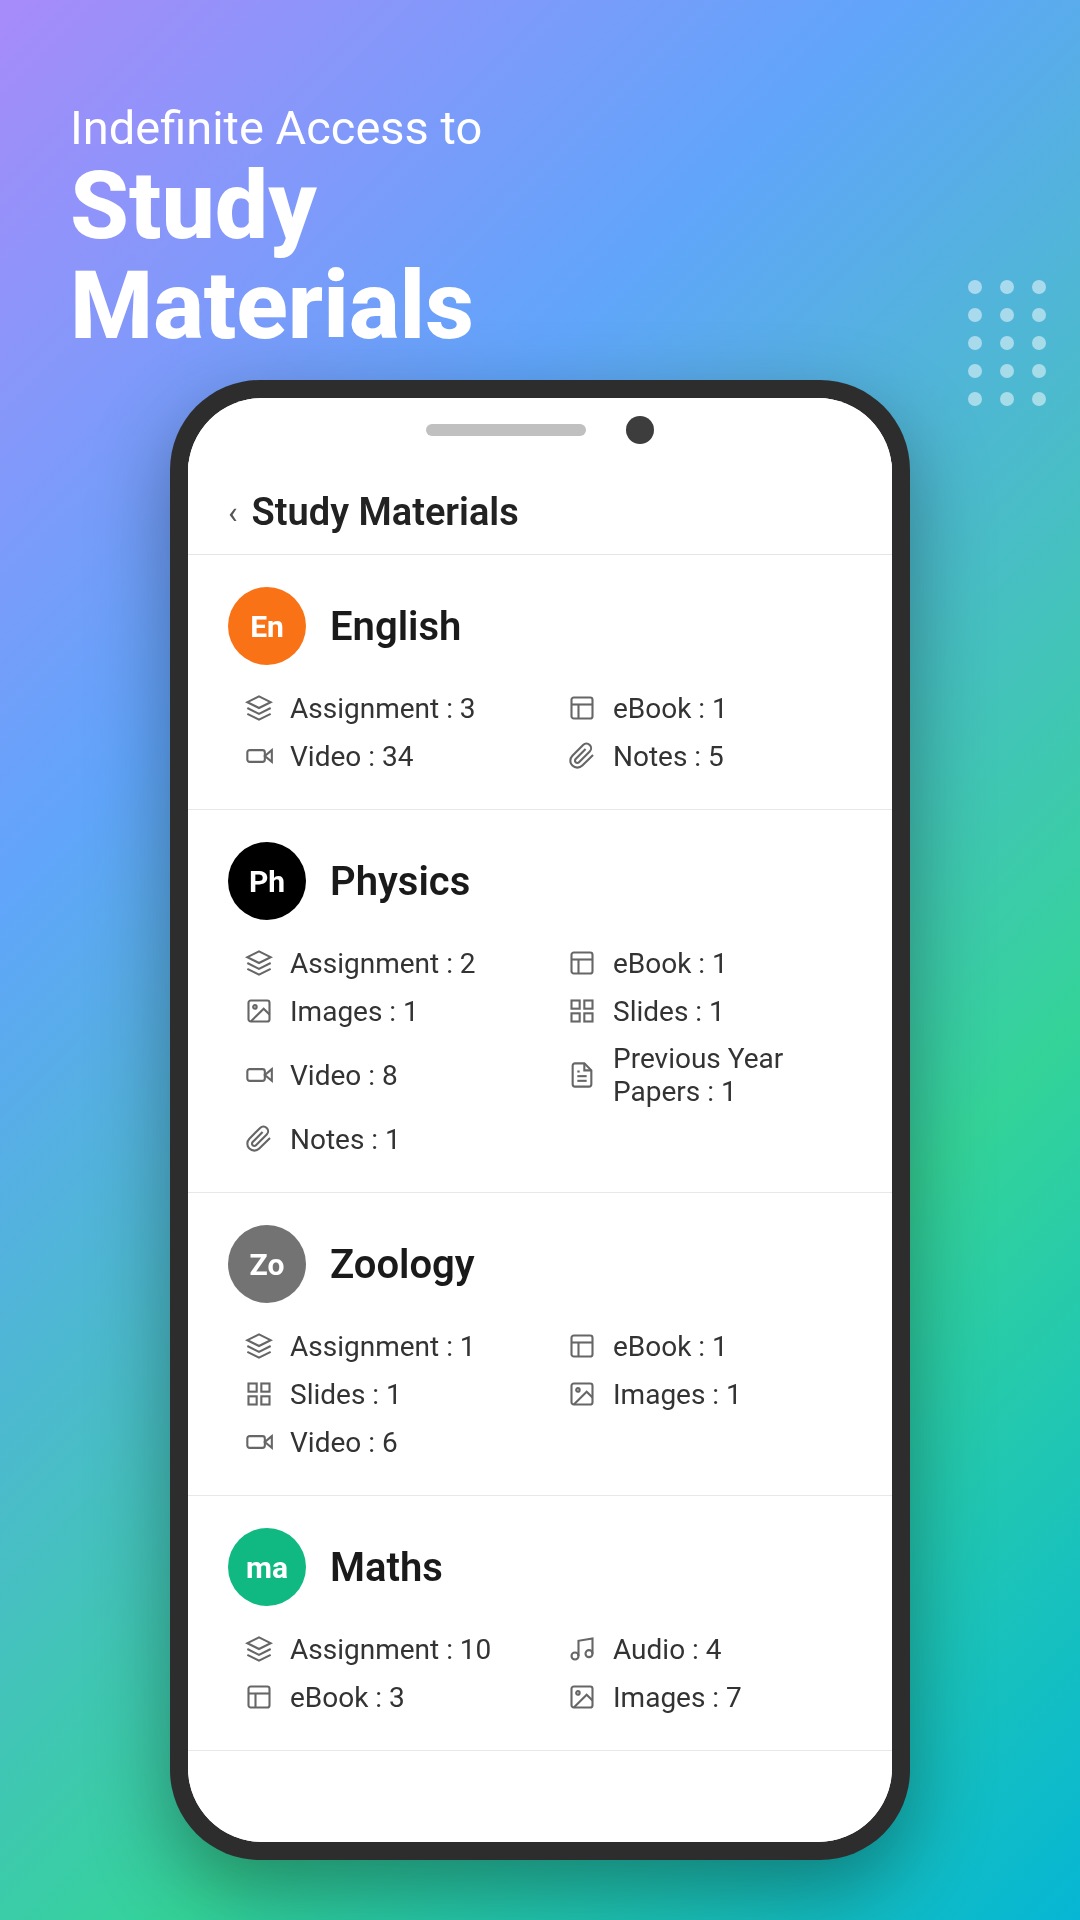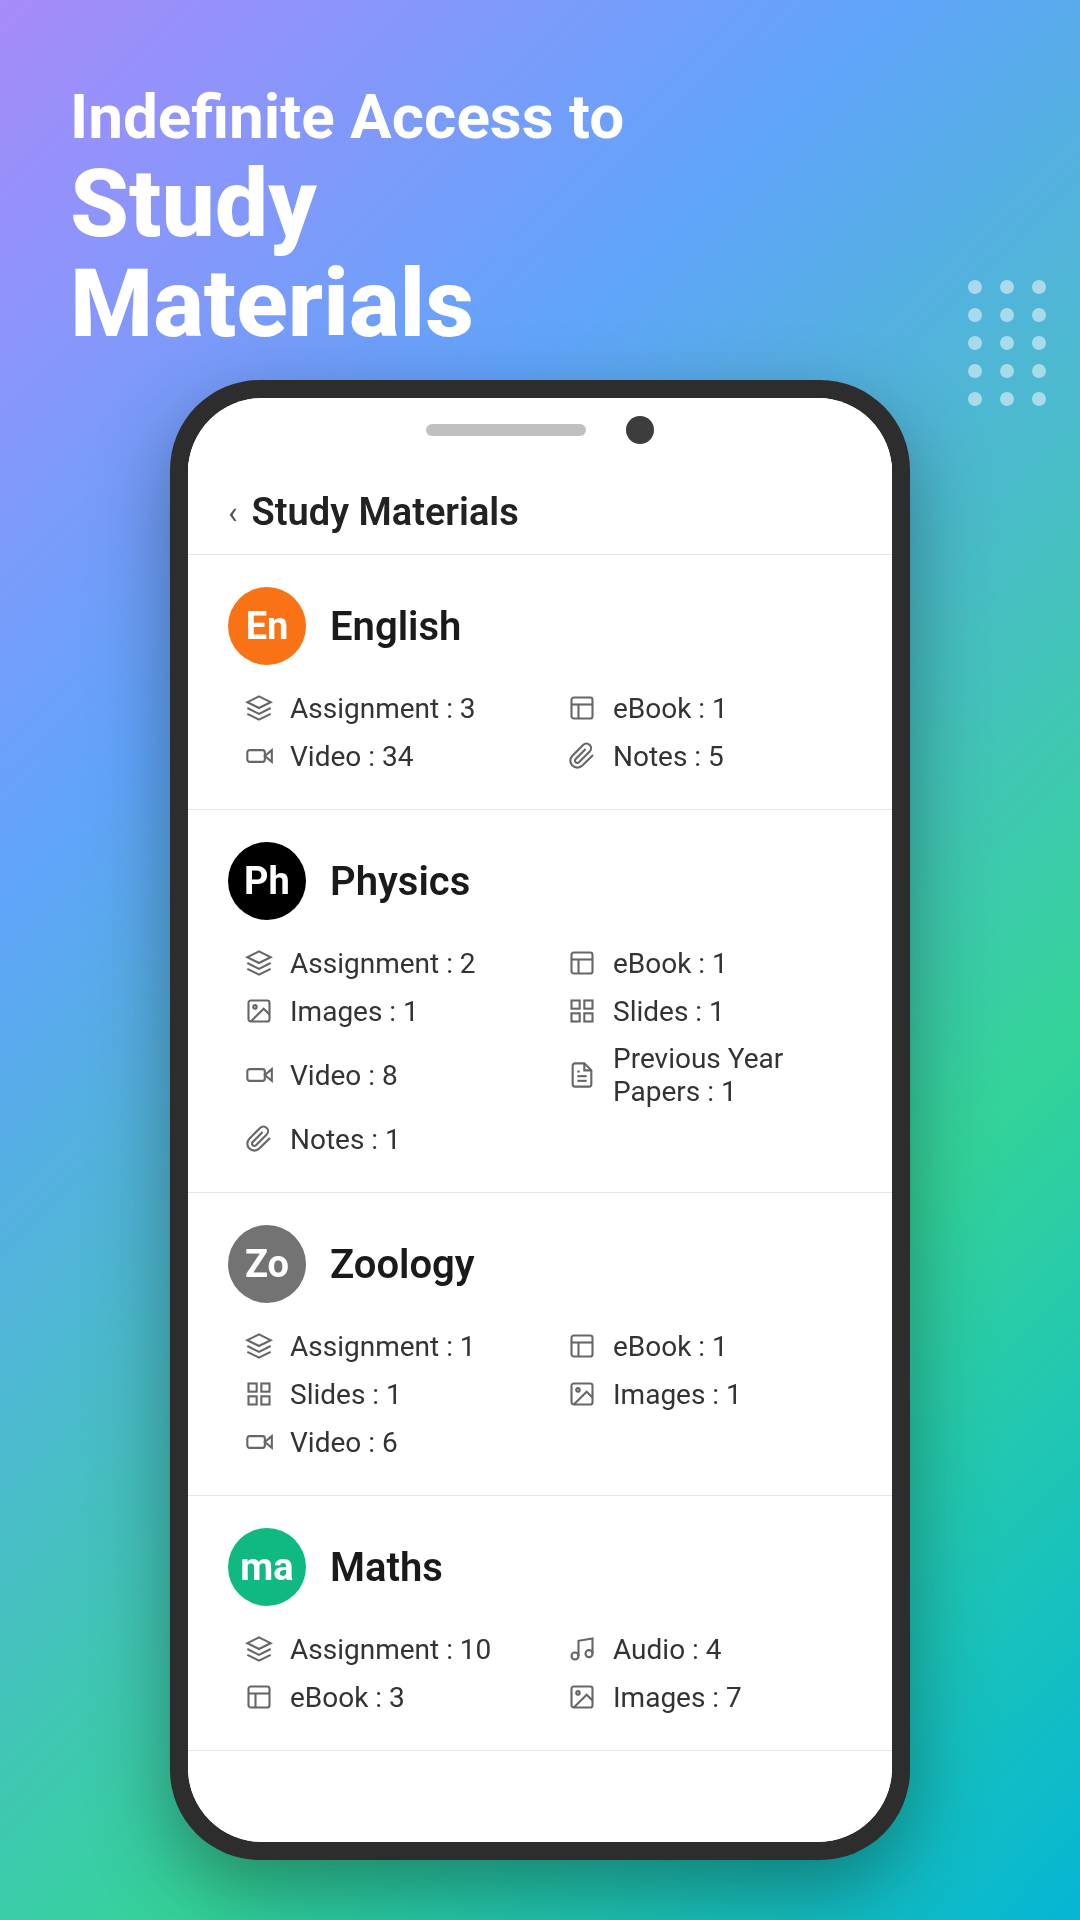--- a/index.html
+++ b/index.html
@@ -37,23 +37,24 @@
 
     .hero-text {
       position: absolute;
       top: 80px;
       left: 70px;
       color: white;
       z-index: 2;
     }
 
     .hero-text .line1 {
-      font-size: 62px;
-      font-weight: 700;
+      font-size: 47px;
+      font-weight: 400;
       line-height: 1.2;
+      margin-top: 20px;
     }
 
     .hero-text .line2 {
       font-size: 95px;
       font-weight: 800;
       line-height: 1.05;
     }
 
     
     .phone-wrapper {
@@ -150,21 +151,21 @@
       margin-bottom: 26px;
     }
 
     .subject-avatar {
       width: 78px;
       height: 78px;
       border-radius: 50%;
       display: flex;
       align-items: center;
       justify-content: center;
-      font-size: 38px;
+      font-size: 30px;
       font-weight: 700;
       color: white;
       flex-shrink: 0;
     }
 
     .avatar-english { background: #f97316; }
     .avatar-physics { background: #000000; }
     .avatar-zoology { background: #737373; }
     .avatar-maths { background: #10b981; }
 

